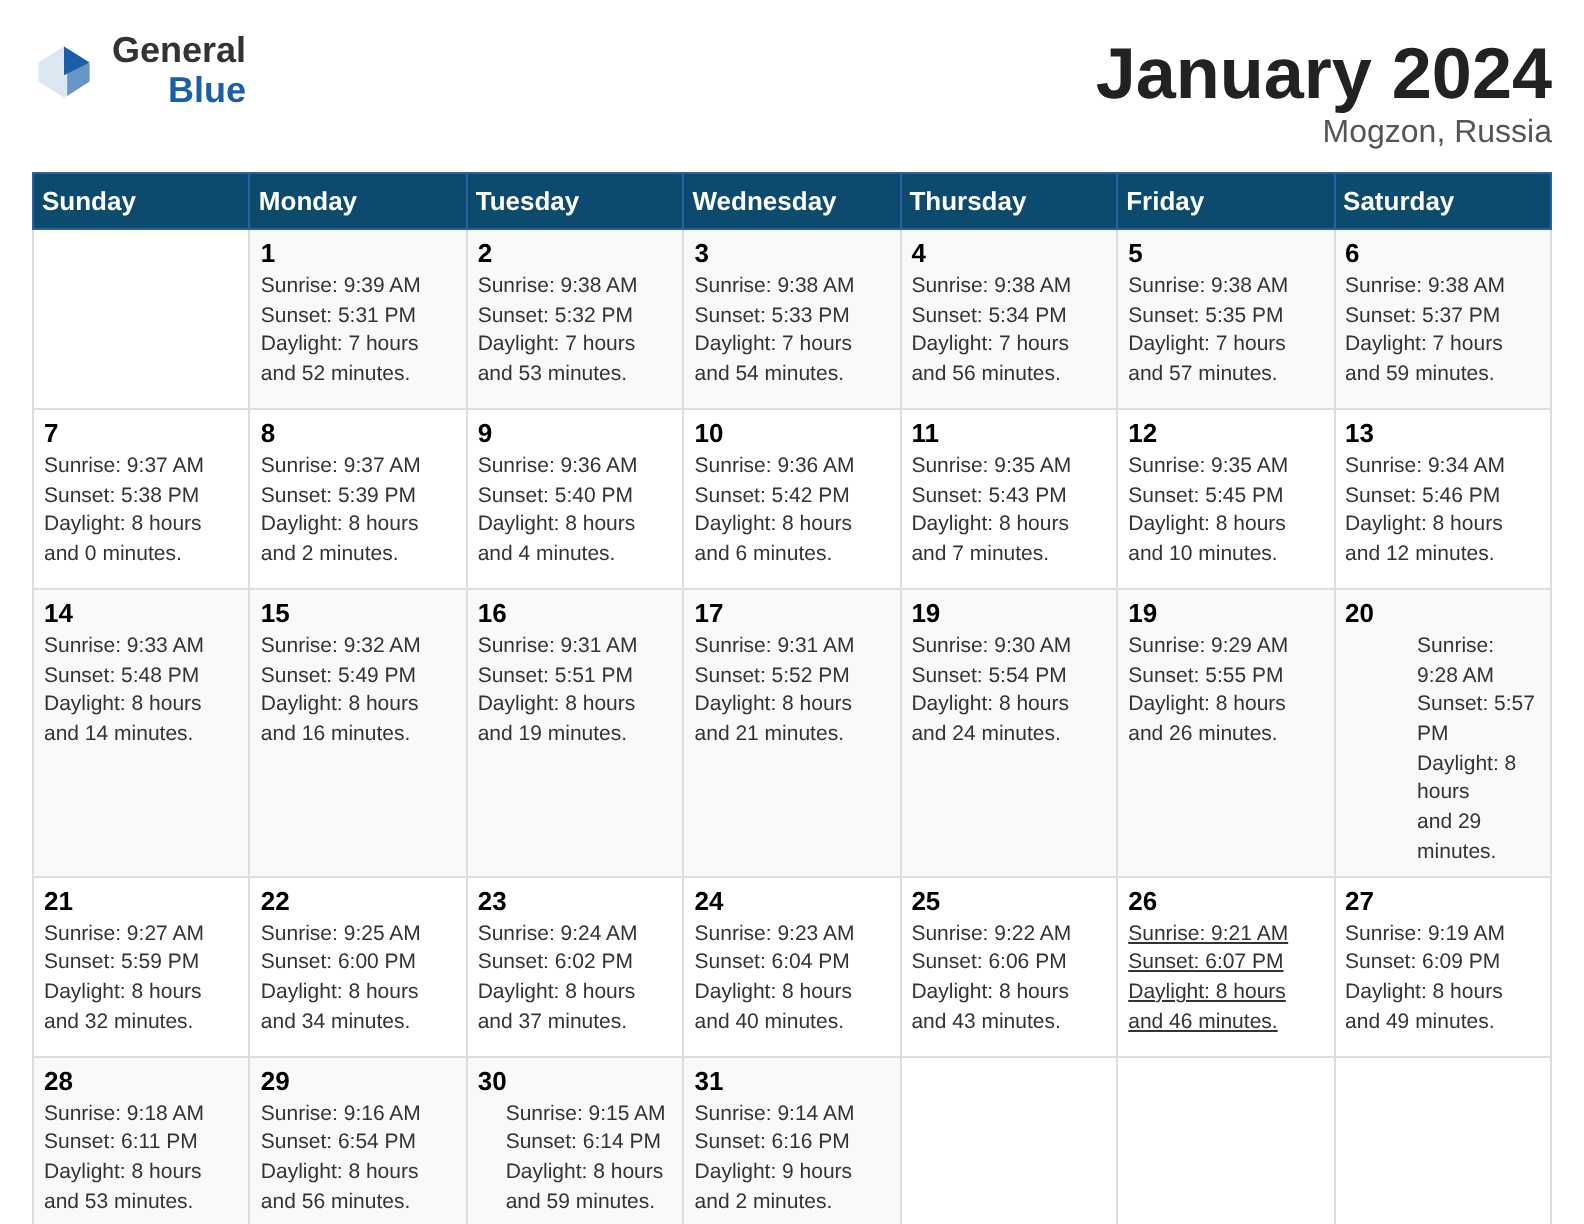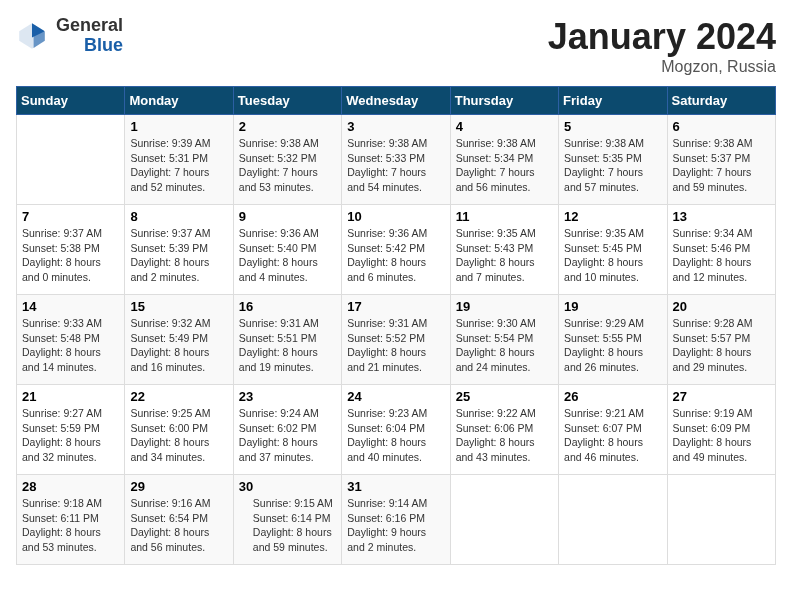--- a/index.html
+++ b/index.html
@@ -258,21 +258,21 @@
         </td>
         <td>
           <span class="day-number">19</span>
           <div class="day-info" style="white-space: pre-line;">Sunrise: 9:29 AM
 Sunset: 5:55 PM
 Daylight: 8 hours
 and 26 minutes.</div>
         </td>
         <td>
           <span class="day-number">20</span>
-          <div class="day-info" style="white-space: pre-line;">Sunrise: 9:28 AM
+          <div class="day-info" style="white-space: pre-line; margin-left: 36px;">Sunrise: 9:28 AM
 Sunset: 5:57 PM
 Daylight: 8 hours
 and 29 minutes.</div>
         </td>
       </tr>
       <tr>
         <td>
           <span class="day-number">21</span>
           <div class="day-info" style="white-space: pre-line;">Sunrise: 9:27 AM
 Sunset: 5:59 PM
@@ -302,21 +302,21 @@
         </td>
         <td>
           <span class="day-number">25</span>
           <div class="day-info" style="white-space: pre-line;">Sunrise: 9:22 AM
 Sunset: 6:06 PM
 Daylight: 8 hours
 and 43 minutes.</div>
         </td>
         <td>
           <span class="day-number">26</span>
-          <div class="day-info" style="white-space: pre-line;">Sunrise: 9:21 AM
+          <div class="day-info" style="white-space: pre-line; text-decoration: underline;">Sunrise: 9:21 AM
 Sunset: 6:07 PM
 Daylight: 8 hours
 and 46 minutes.</div>
         </td>
         <td>
           <span class="day-number">27</span>
           <div class="day-info" style="white-space: pre-line;">Sunrise: 9:19 AM
 Sunset: 6:09 PM
 Daylight: 8 hours
 and 49 minutes.</div>

